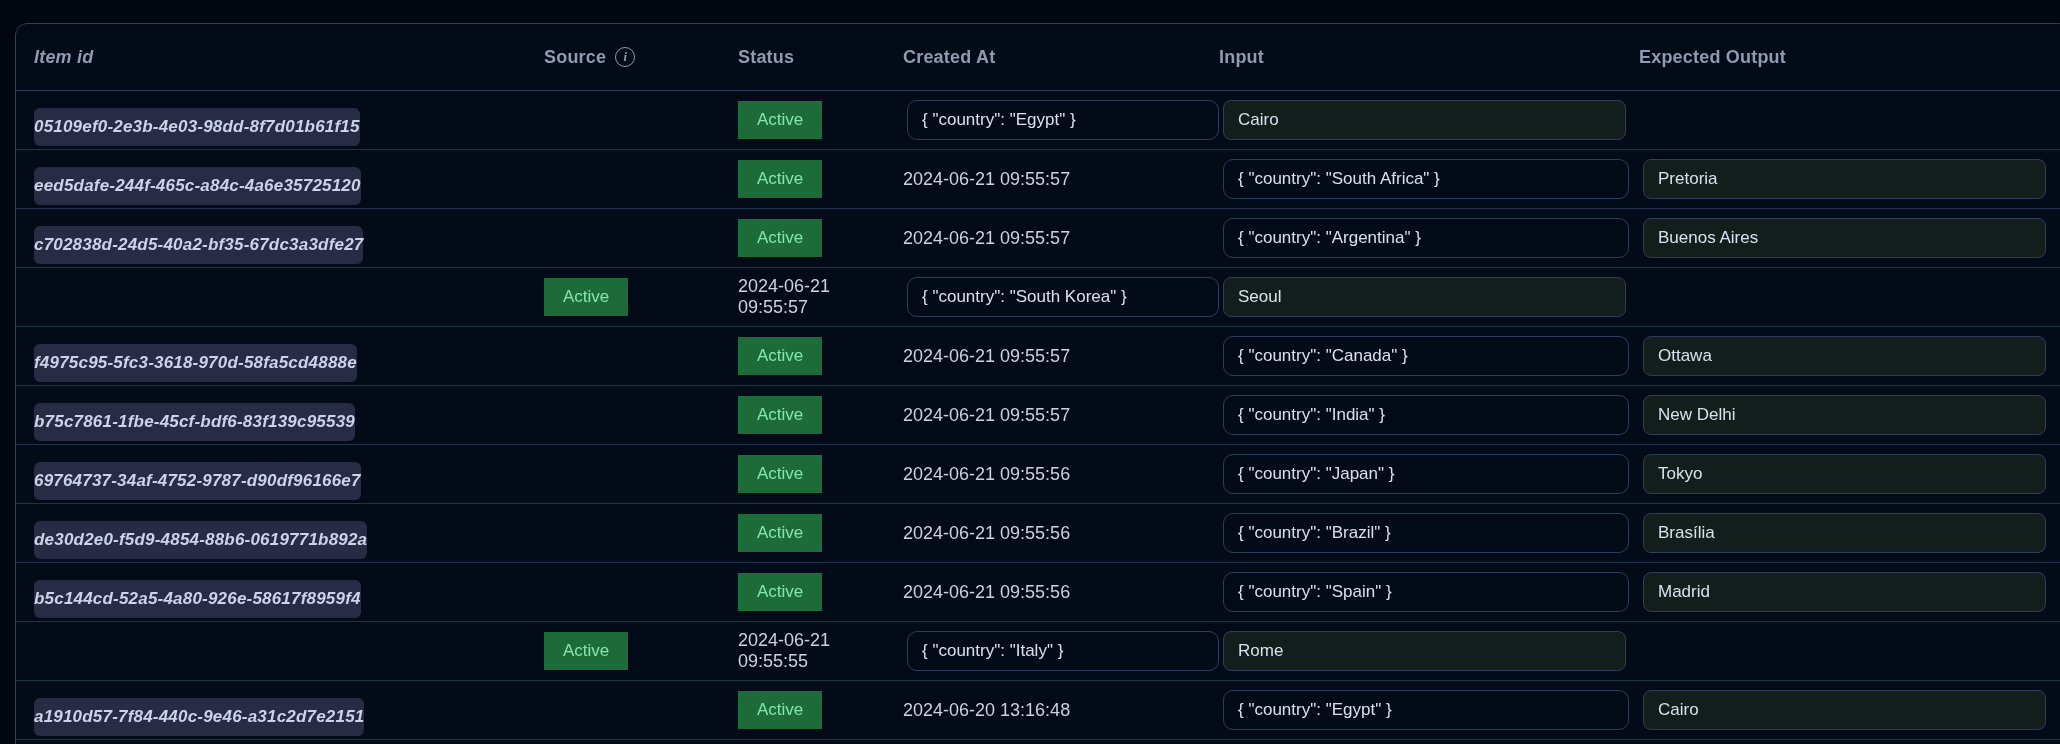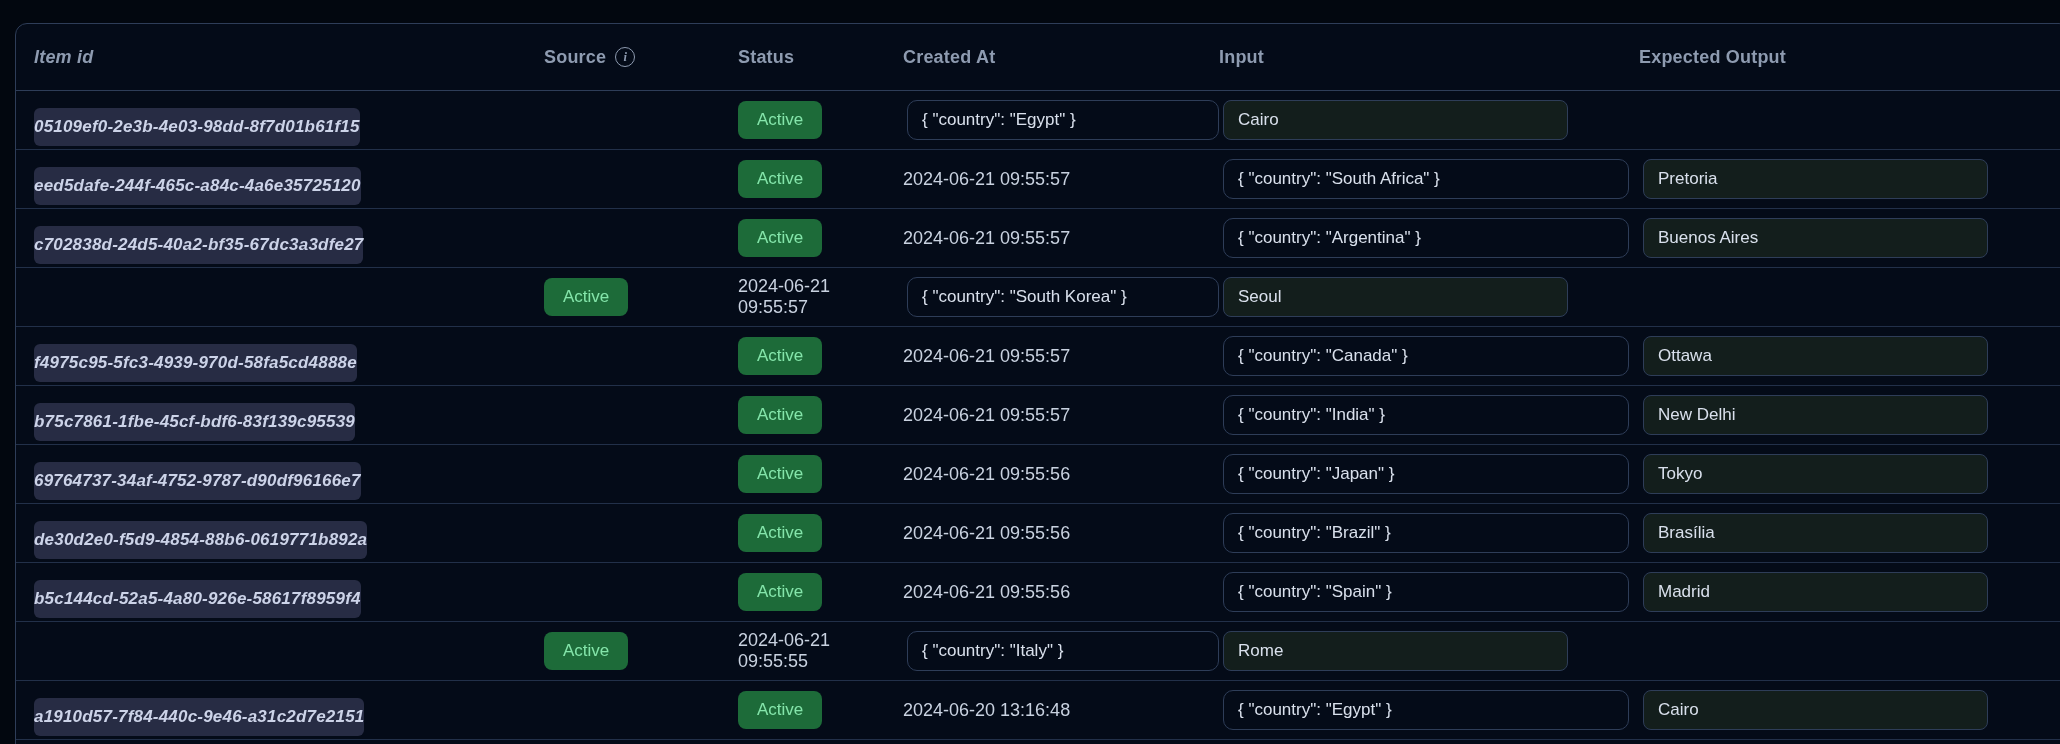--- a/index.html
+++ b/index.html
@@ -80,21 +80,21 @@
     letter-spacing:.2px;
     white-space:nowrap;
     cursor:pointer;
     margin-top:14px;
   }
   .status-badge{
     display:inline-flex;align-items:center;justify-content:center;
     height:38px;
     padding:0 19px;
     background:var(--badge-bg);
-    border-radius:8px;
+    border-radius:0;
     color:var(--badge-text);
     font-size:17px;
     font-weight:500;
   }
   .timestamp{
     color:var(--cell-text);
     font-size:18px;
   }
   .field-box{
     display:inline-flex;align-items:center;
@@ -102,21 +102,21 @@
     padding:0 14px;
     margin-left:4px;
     border:1px solid var(--field-border);
     border-radius:10px;
     color:var(--field-text);
     font-size:17px;
     white-space:nowrap;
     overflow:hidden;
   }
   .input-box{width:406px;background:transparent;}
-  .output-box{width:345px;background:var(--output-bg);border-radius:8px;}
+  .output-box{width:403px;background:var(--output-bg);border-radius:8px;}
 </style>
 </head>
 <body>
 
 <div class="table-card">
 
   <div class="row header-row">
     <div class="cell th">
       <span>Item id</span>
     </div>
@@ -198,21 +198,21 @@
     <div class="cell">
       <span class="field-box input-box">{ "country": "South Korea" }</span>
     </div>
     <div class="cell">
       <span class="field-box output-box">Seoul</span>
     </div>
   </div>
 
   <div class="row body-row">
     <div class="cell">
-      <span class="id-pill">f4975c95-5fc3-4939-970d-58fa5cd4888e</span>
+      <span class="id-pill">f4975c95-5fc3-3618-970d-58fa5cd4888e</span>
     </div>
     <div class="cell"></div>
     <div class="cell">
       <span class="status-badge">Active</span>
     </div>
     <div class="cell timestamp">2024-06-21 09:55:57</div>
     <div class="cell">
       <span class="field-box input-box">{ "country": "Canada" }</span>
     </div>
     <div class="cell">

